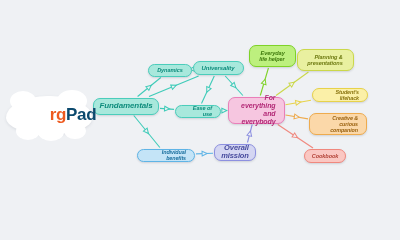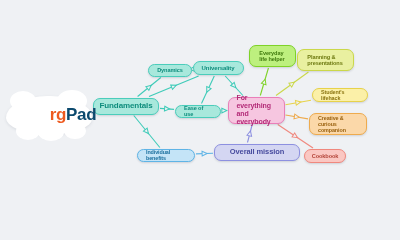--- a/index.html
+++ b/index.html
@@ -12,28 +12,29 @@
   #canvas {
     position:absolute; inset:0;
     width:400px; height:226px;
     background:#eff1f4;
   }
   #edges { position:absolute; left:0; top:0; width:400px; height:226px; }
 
   .node {
     position:absolute;
     border-radius:7px;
-    text-align:left;
+    text-align:right;
     display:flex; align-items:center; justify-content:center;
     line-height:1.12;
     box-shadow:0 1px 2px rgba(60,70,90,0.18);
     padding:2px 8px;
     font-weight:bold;
     letter-spacing:-0.1px;
     white-space:pre-line;
+    font-style:italic;
   }
 
   
   #logo {
     position:absolute;
     left:6px; top:96px;
     width:86px; height:38px;
   }
   #logo .blob {
     position:absolute; inset:0;
@@ -150,21 +151,21 @@
         <path d="M -2.4 -2.4 L 2.6 0 L -2.4 2.4 Z" fill="#eff1f4" stroke="#3ecbb8" stroke-width="1" transform="translate(224.25,110.54741379310346) rotate(-0.9877603996398536)"></path>
       </g>
     </svg>
 
   <div id="node-layer">
       <div class="node" style="left: 93px; top: 97.5px; width: 66px; height: 17px; background: rgb(168, 232, 220); border: 1px solid rgb(75, 205, 187); color: rgb(15, 141, 125); font-size: 8px;">Fundamentals</div>
       <div class="node" style="left: 148px; top: 63.5px; width: 44px; height: 13px; background: rgb(168, 232, 220); border: 1px solid rgb(75, 205, 187); color: rgb(15, 141, 125); font-size: 5.6px;">Dynamics</div>
       <div class="node" style="left: 192.5px; top: 61px; width: 51px; height: 14px; background: rgb(168, 232, 220); border: 1px solid rgb(75, 205, 187); color: rgb(15, 141, 125); font-size: 6px;">Universality</div>
       <div class="node" style="left: 175px; top: 104.5px; width: 46px; height: 13px; background: rgb(168, 232, 220); border: 1px solid rgb(75, 205, 187); color: rgb(15, 141, 125); font-size: 5.6px;">Ease of use</div>
       <div class="node" style="left: 137px; top: 148.5px; width: 58px; height: 13px; background: rgb(196, 228, 247); border: 1px solid rgb(95, 180, 230); color: rgb(26, 111, 158); font-size: 5.4px;">Individual benefits</div>
-      <div class="node" style="left: 214px; top: 143.5px; width: 86px; height: 17px; background: rgb(212, 214, 242); border: 1px solid rgb(141, 144, 224); color: rgb(71, 75, 158); font-size: 7.5px;">Overall mission</div>
+      <div class="node" style="left: 214px; top: 143.5px; width: 42px; height: 17px; background: rgb(212, 214, 242); border: 1px solid rgb(141, 144, 224); color: rgb(71, 75, 158); font-size: 7.5px;">Overall mission</div>
       <div class="node" style="left: 227.5px; top: 96.5px; width: 57px; height: 27px; background: rgb(246, 198, 224); border: 1px solid rgb(234, 127, 185); color: rgb(179, 42, 119); font-size: 7px;">For everything
 and everybody</div>
       <div class="node" style="left: 248.5px; top: 45px; width: 47px; height: 22px; background: rgb(189, 240, 126); border: 1px solid rgb(127, 210, 40); color: rgb(63, 122, 13); font-size: 5.6px;">Everyday
 life helper</div>
       <div class="node" style="left: 296.5px; top: 49px; width: 57px; height: 22px; background: rgb(233, 240, 160); border: 1px solid rgb(203, 216, 74); color: rgb(110, 122, 18); font-size: 5.6px;">Planning &amp;
 presentations</div>
       <div class="node" style="left: 312px; top: 88px; width: 56px; height: 14px; background: rgb(251, 240, 168); border: 1px solid rgb(231, 210, 74); color: rgb(138, 116, 16); font-size: 5.4px;">Student's lifehack</div>
       <div class="node" style="left: 309px; top: 113px; width: 58px; height: 22px; background: rgb(251, 216, 169); border: 1px solid rgb(238, 171, 78); color: rgb(154, 98, 16); font-size: 5.4px;">Creative &amp; curious
 companion</div>
       <div class="node" style="left: 304px; top: 149px; width: 42px; height: 14px; background: rgb(250, 199, 194); border: 1px solid rgb(240, 136, 126); color: rgb(180, 69, 58); font-size: 5.6px;">Cookbook</div>

